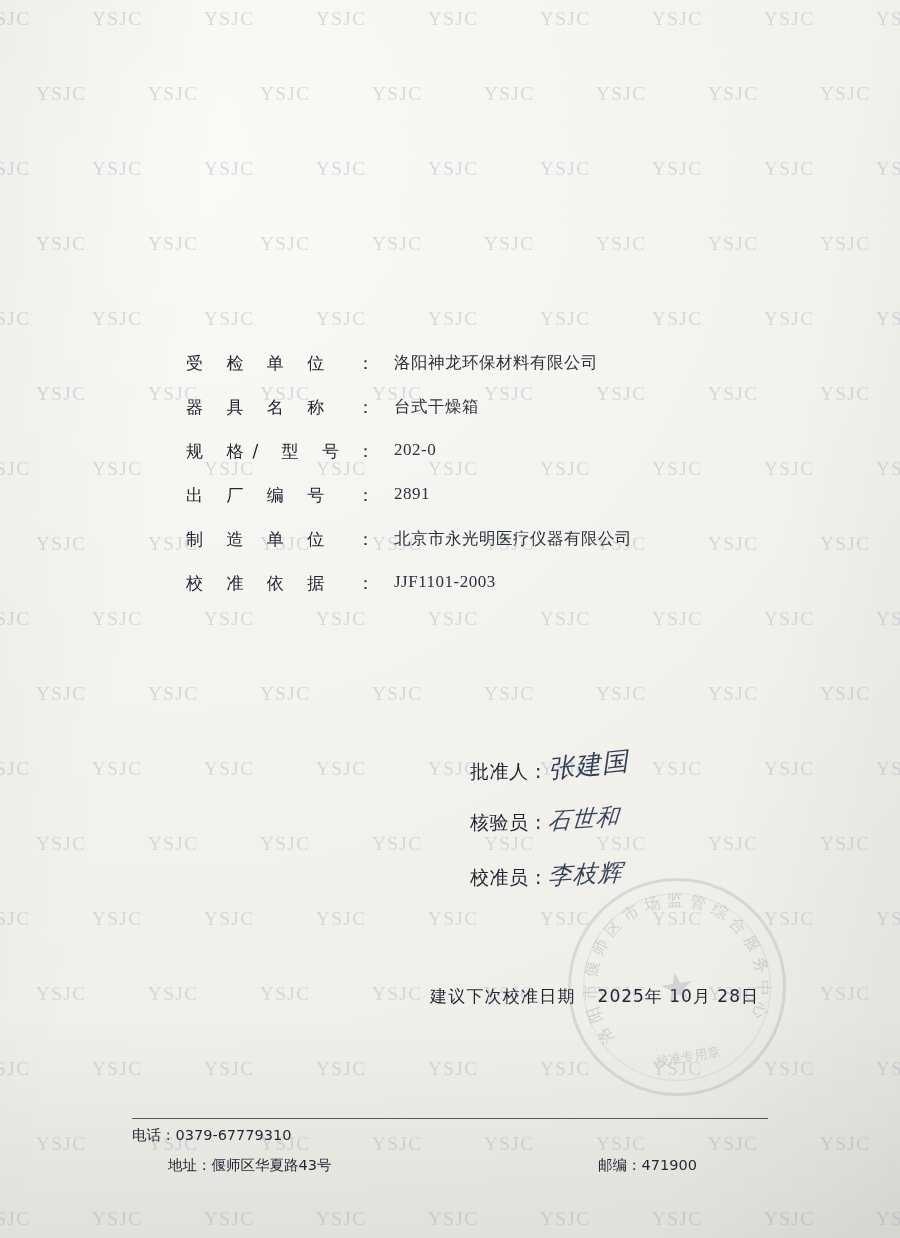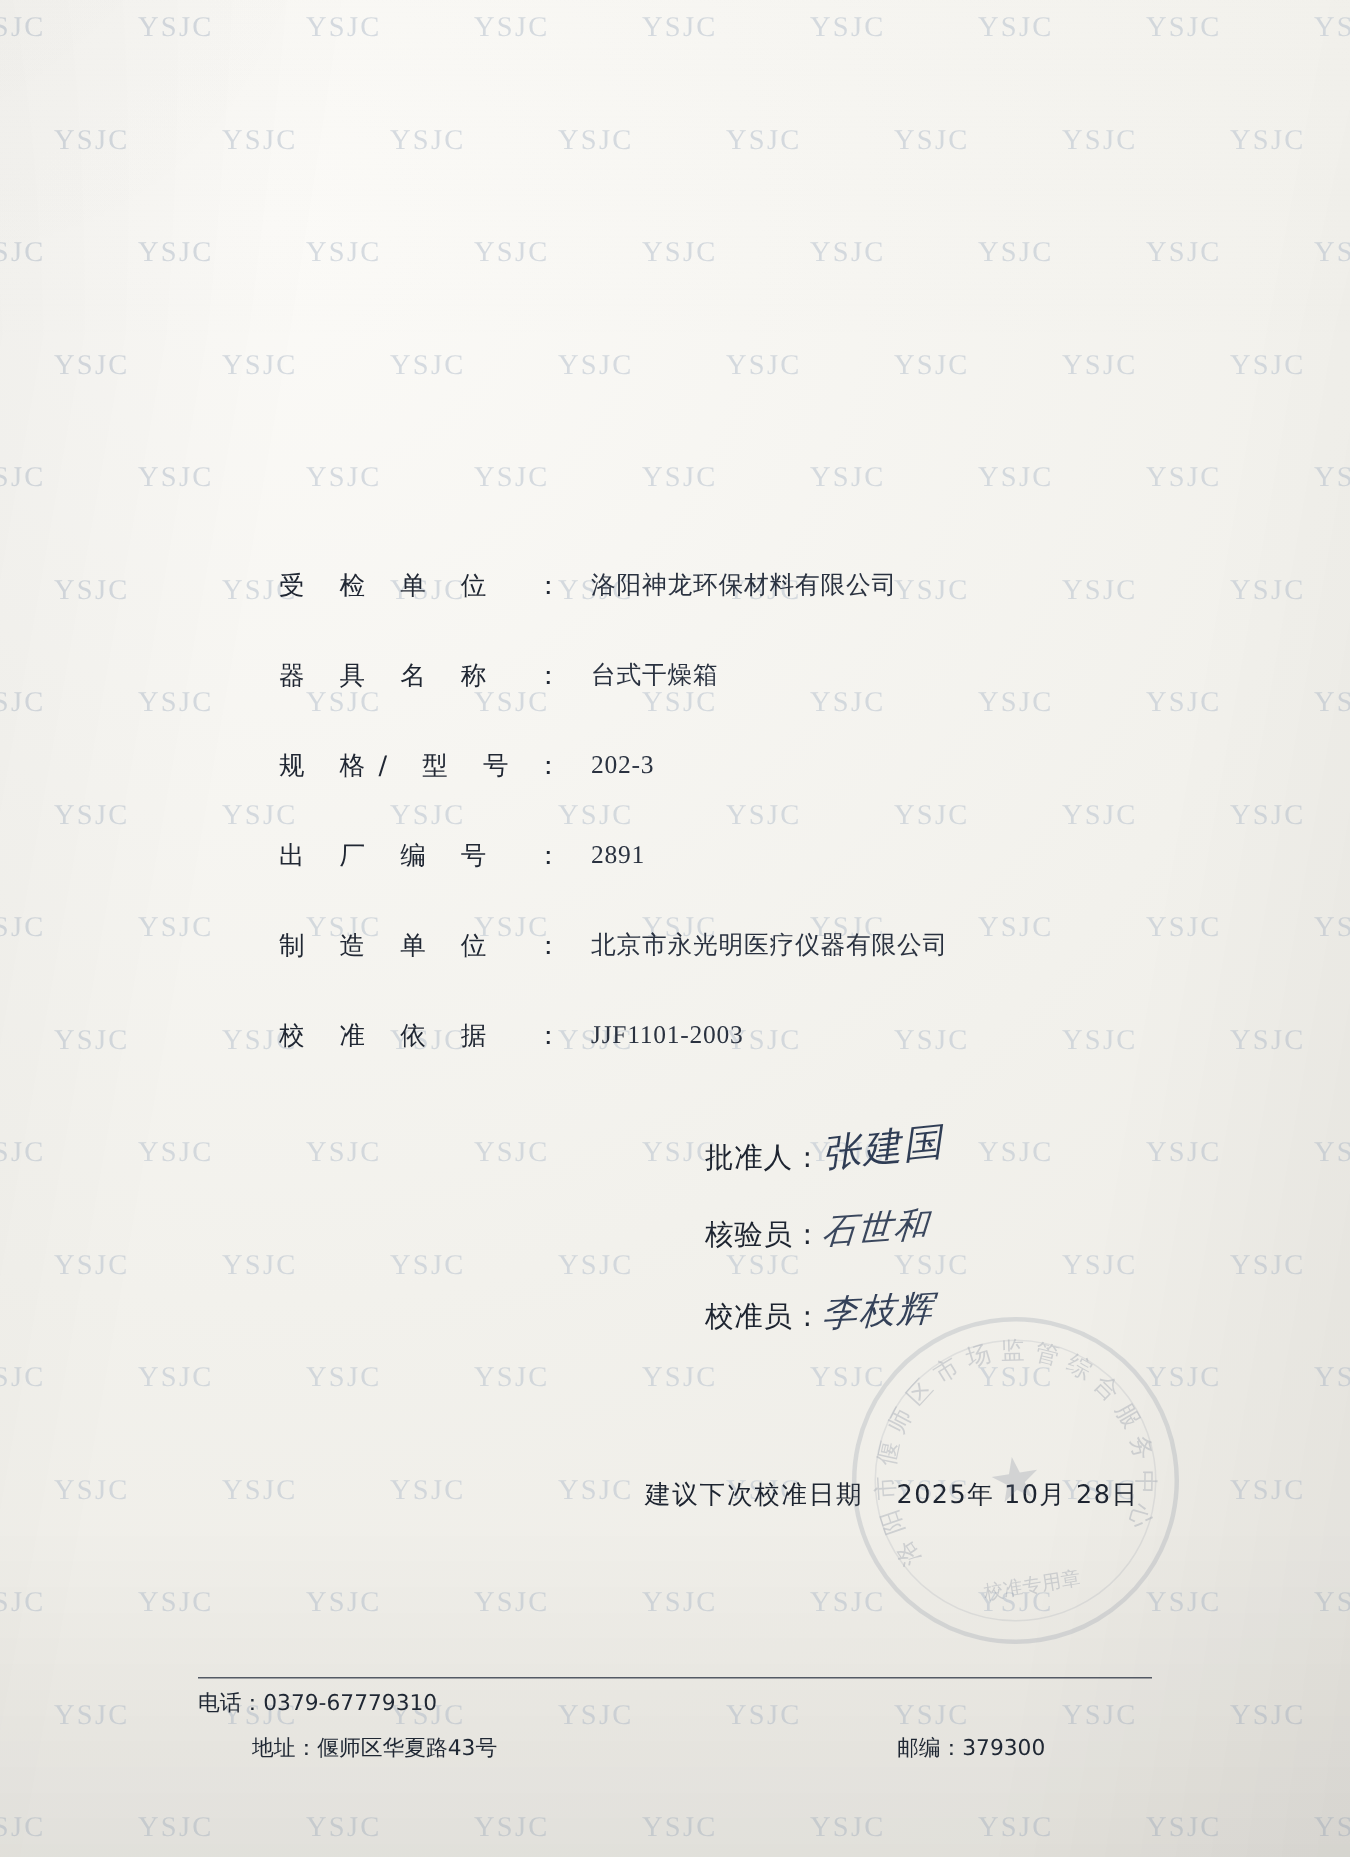--- a/index.html
+++ b/index.html
@@ -103,23 +103,22 @@
 
   
   .fields {
     position: absolute;
     top: 352px;
     left: 186px;
     width: 640px;
   }
   .field-row {
     display: flex;
-    align-items: center;
+    align-items: flex-start;
     height: 44px;
-    margin-top: 16px;
   }
   .field-label {
     width: 188px;
     flex: 0 0 188px;
     font-family: "DejaVu Sans", sans-serif;
     font-size: 17px;
     color: #202733;
     display: flex;
     justify-content: space-between;
   }
@@ -476,21 +475,21 @@
             <span class="lbl-txt">器 具 名 称</span>
             <span class="colon">：</span>
           </div>
           <div class="field-value cn">台式干燥箱</div>
         </div>
         <div class="field-row">
           <div class="field-label">
             <span class="lbl-txt">规 格/ 型 号</span>
             <span class="colon">：</span>
           </div>
-          <div class="field-value">202-3</div>
+          <div class="field-value">202-0</div>
         </div>
         <div class="field-row">
           <div class="field-label">
             <span class="lbl-txt">出 厂 编 号</span>
             <span class="colon">：</span>
           </div>
           <div class="field-value">2891</div>
         </div>
         <div class="field-row">
           <div class="field-label">
@@ -553,18 +552,18 @@
         </div>
       </div>
 
     <div class="footer-rule"></div>
     <div class="footer">
       <div class="footer-row r1">
         <div class="footer-right">电话：0379-67779310</div>
       </div>
       <div class="footer-row r2">
         <div class="footer-left">地址：偃师区华夏路43号</div>
-        <div class="footer-right">邮编：379300</div>
+        <div class="footer-right">邮编：471900</div>
       </div>
     </div>
 
   </div>
 </div>
 
 </body></html>

